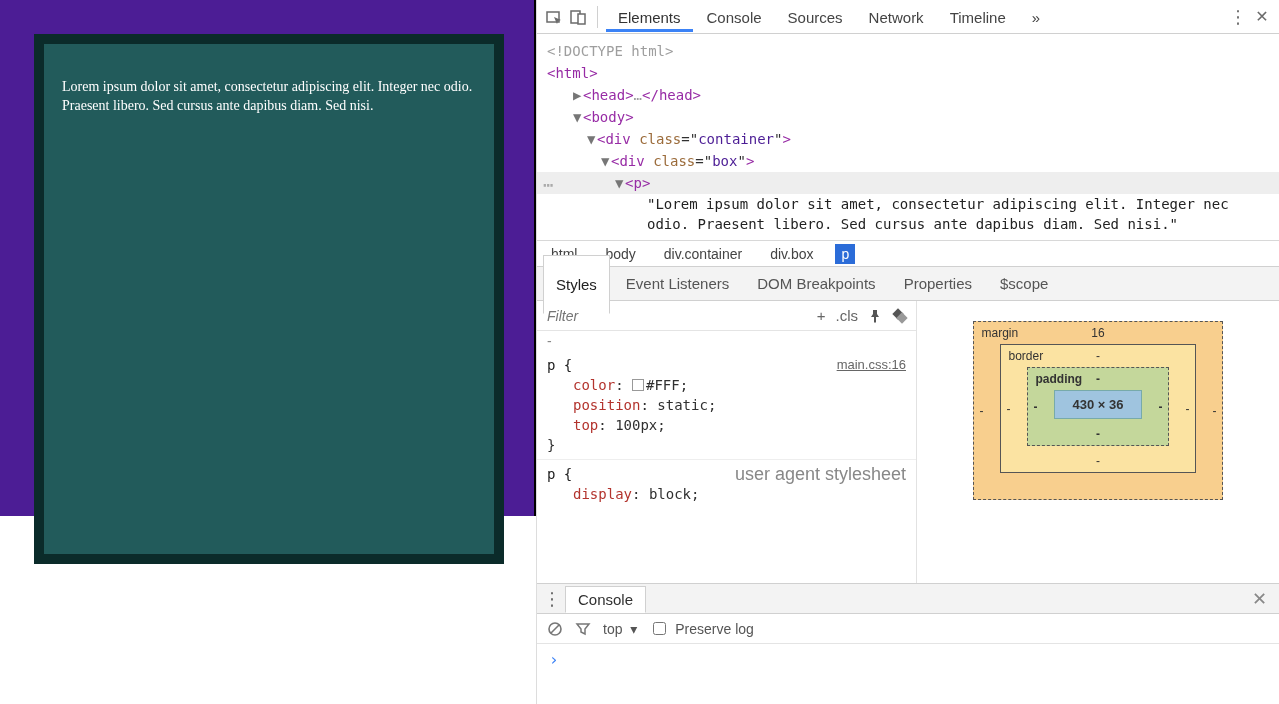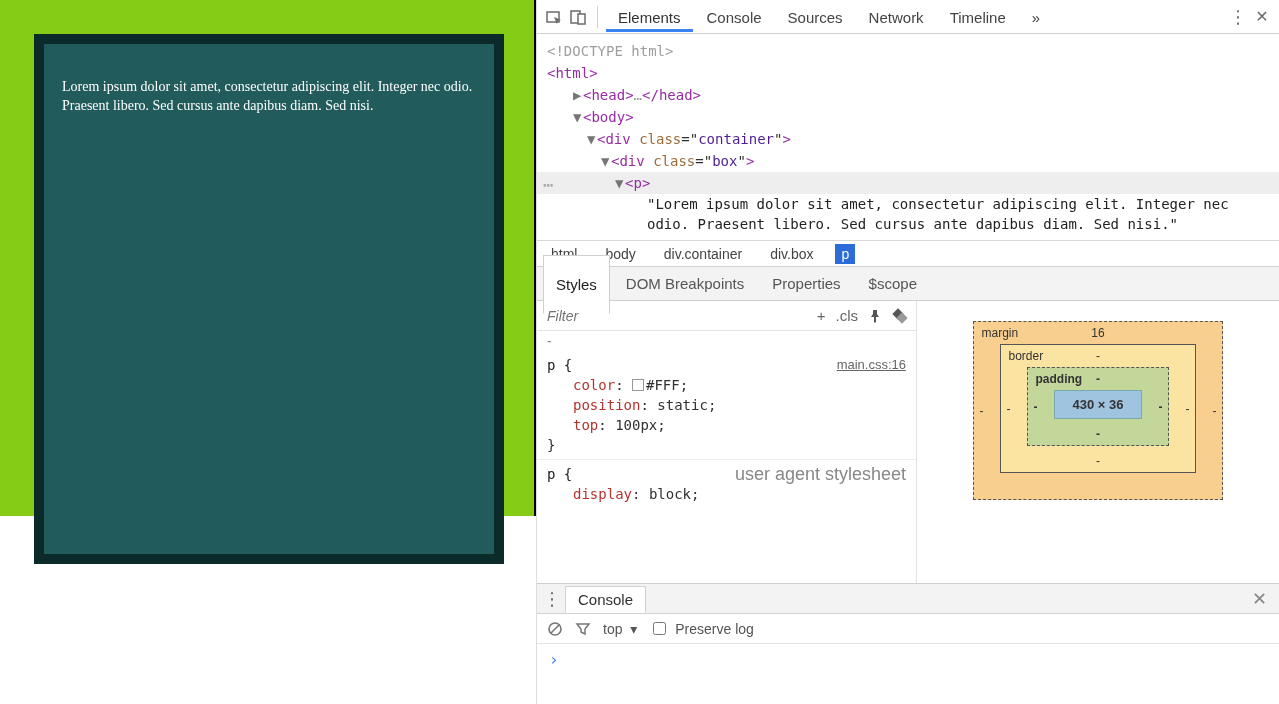--- a/index.html
+++ b/index.html
@@ -11,21 +11,21 @@
     background: #fff;
     width: 1279px;
     height: 704px;
     overflow: hidden;
   }
   .app { display: flex; width: 100%; height: 704px; }
   
   .viewport {
     width: 536px;
     height: 516px;
-    background: #84cc16;
+    background: #4c1d95;
     border-right: 2px solid #000;
     padding: 0;
     position: relative;
   }
   .viewport .container {
     position: absolute;
     left: 34px; top: 34px;
     width: 470px; height: 530px;
     background: #0b2b2a;
     padding: 10px;
@@ -326,20 +326,21 @@
       <span class="crumb">html</span>
       <span class="crumb">body</span>
       <span class="crumb">div.container</span>
       <span class="crumb">div.box</span>
       <span class="crumb active">p</span>
     </div>
 
     <div class="subpanel">
       <div class="subtabs">
         <div class="stab active">Styles</div>
+        <div class="stab">Event Listeners</div>
         <div class="stab">DOM Breakpoints</div>
         <div class="stab">Properties</div>
         <div class="stab">$scope</div>
       </div>
 
       <div class="styles-body">
         <div class="styles-left">
           <div class="filterz">
             <input placeholder="Filter" style="">
             <span class="mini">+</span>

